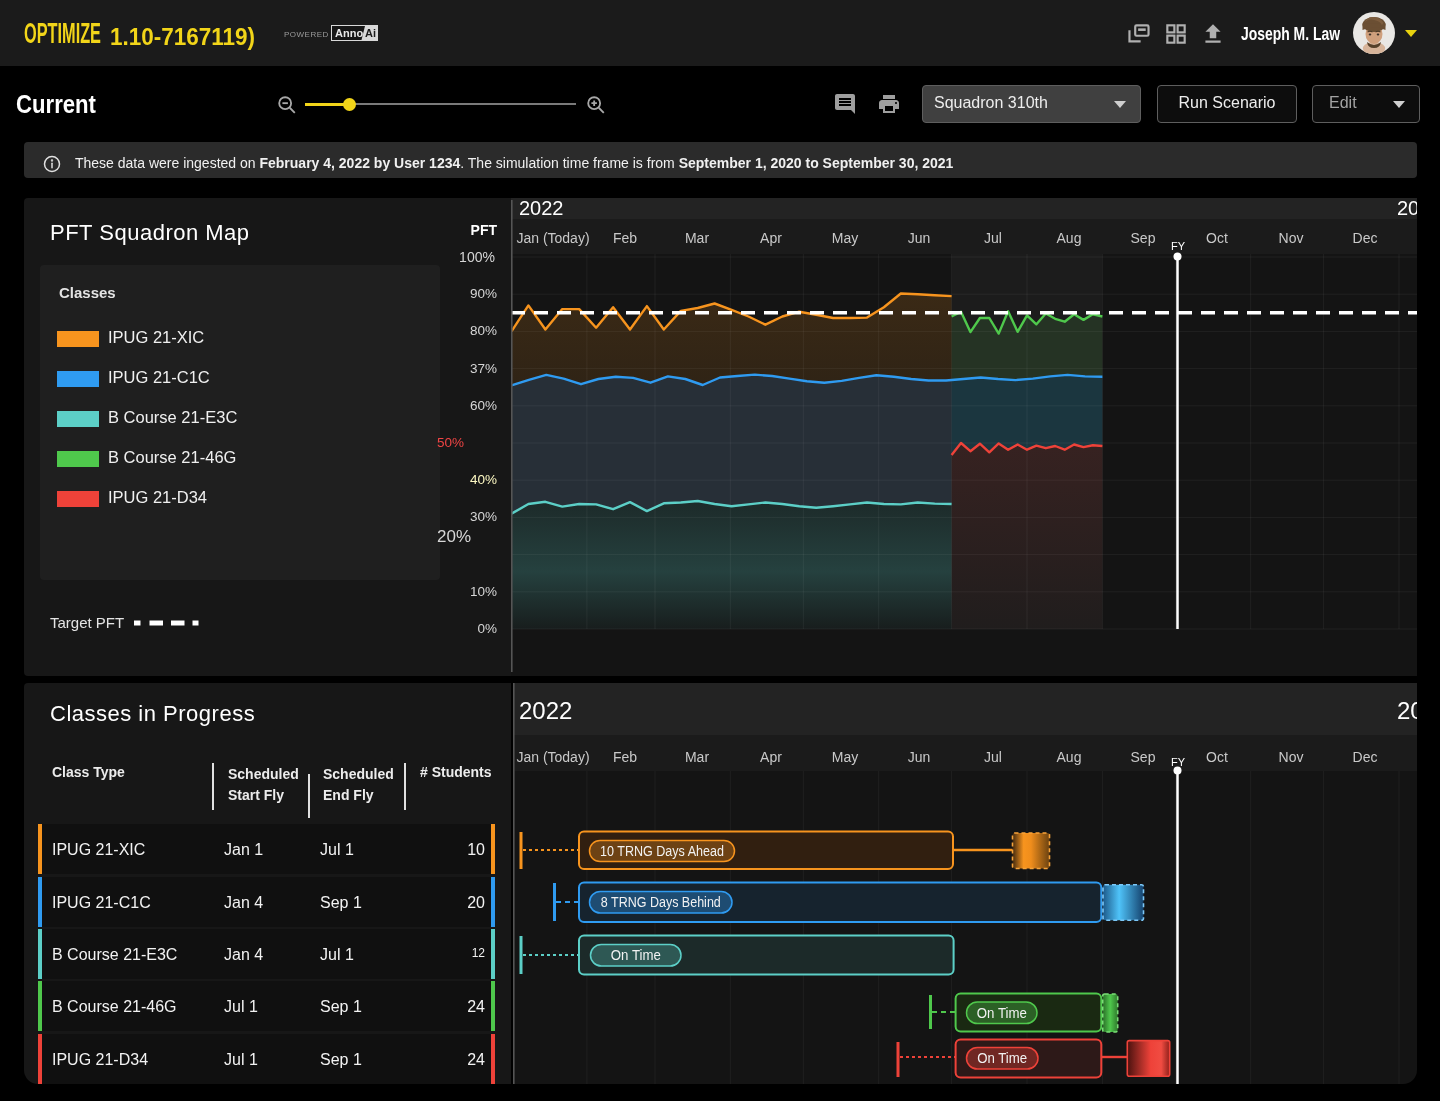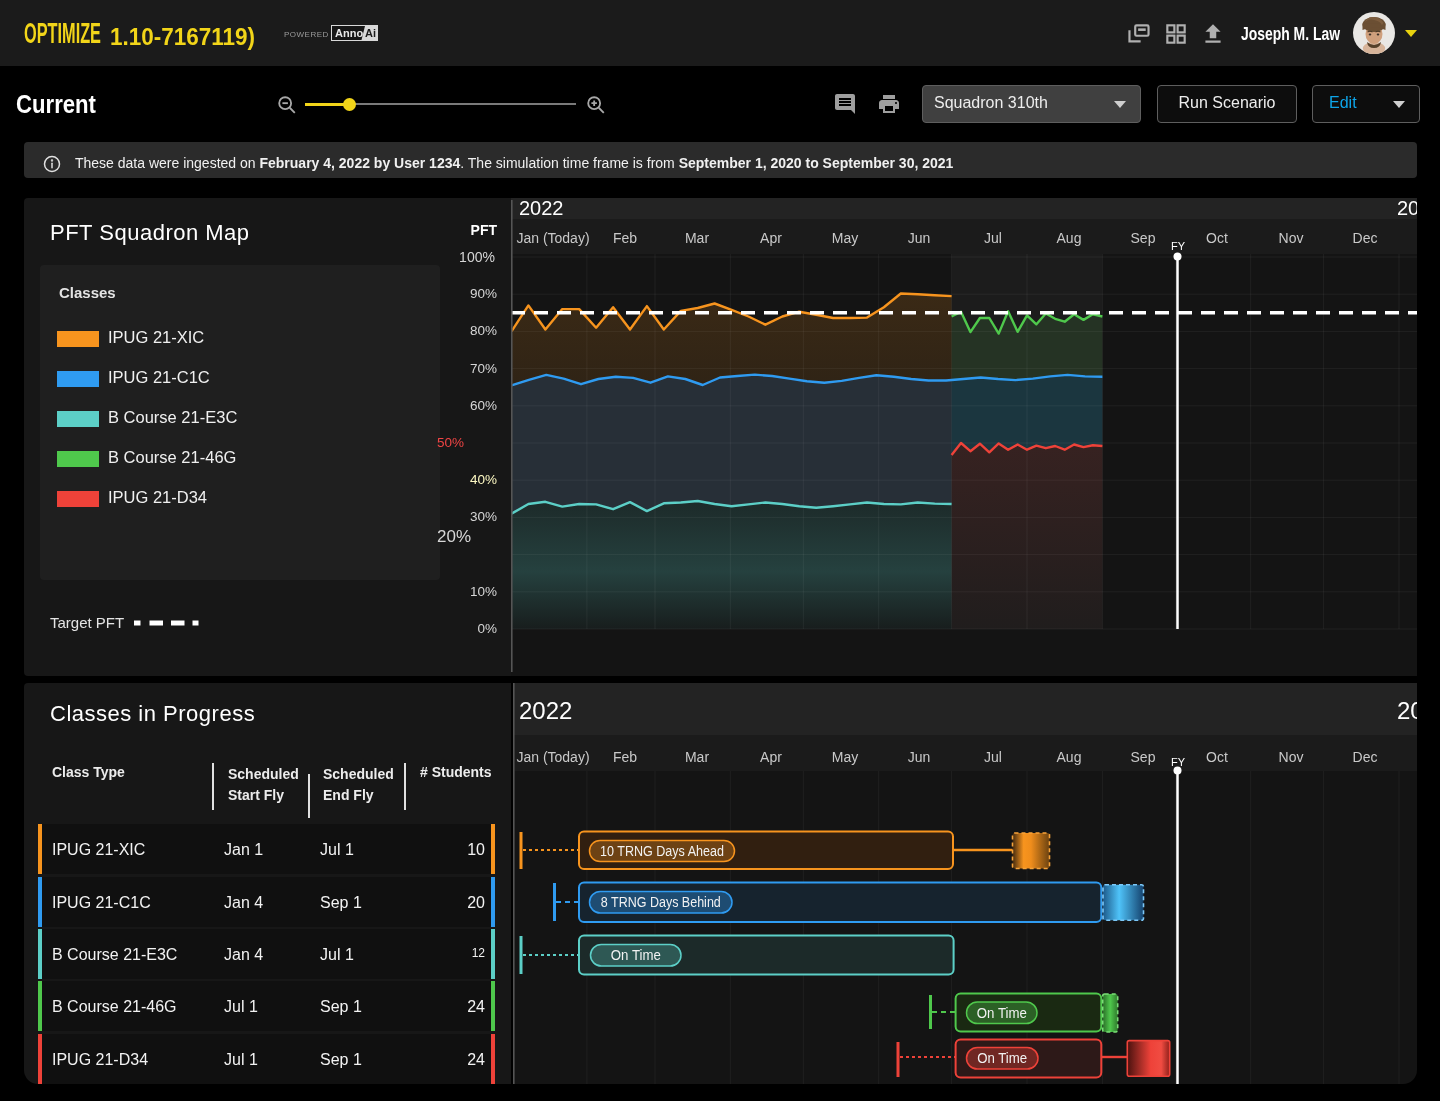--- a/index.html
+++ b/index.html
@@ -86,21 +86,21 @@
   <path d="M19 8H5c-1.66 0-3 1.34-3 3v6h4v4h12v-4h4v-6c0-1.66-1.34-3-3-3zm-3 11H8v-5h8zm3-7c-.55 0-1-.45-1-1s.45-1 1-1 1 .45 1 1-.45 1-1 1zm-1-9H6v4h12z"></path>
 </svg>
 <div class="abs" style="left:922px;top:85px;width:219px;height:38px;border:1px solid #5e5e5e;border-radius:4px;background:#404040">
   <span style="position:absolute;left:11px;top:8px;font-size:16px;color:#ededed">Squadron 310th</span>
   <span style="position:absolute;right:14px;top:15px;width:0;height:0;border-left:6px solid transparent;border-right:6px solid transparent;border-top:7px solid #cfcfcf"></span>
 </div>
 <div class="abs" style="left:1157px;top:85px;width:140px;height:38px;border:1px solid #5e5e5e;border-radius:4px;background:#0d0d0d">
   <span style="position:absolute;left:0;right:0;top:8px;text-align:center;font-size:16px;color:#ededed">Run Scenario</span>
 </div>
 <div class="abs" style="left:1312px;top:85px;width:108px;height:38px;border:1px solid #5e5e5e;border-radius:4px;background:#0d0d0d">
-  <span style="position:absolute;left:16px;top:8px;font-size:16px;color:#0ea5e9">Edit</span>
+  <span style="position:absolute;left:16px;top:8px;font-size:16px;color:#a3a3a3">Edit</span>
   <span style="position:absolute;right:14px;top:15px;width:0;height:0;border-left:6px solid transparent;border-right:6px solid transparent;border-top:7px solid #cfcfcf"></span>
 </div>
 
 <div class="abs" style="left:24px;top:142px;width:1393px;height:36px;background:#2b2b2b;border-radius:4px">
   <svg style="position:absolute;left:19px;top:13px" width="18" height="18" viewBox="0 0 24 24" fill="none" stroke="#e0e0e0" stroke-width="2">
     <circle cx="12" cy="12" r="10"></circle>
       <path d="M12 11v6" stroke-linecap="round"></path>
       <circle cx="12" cy="7.2" r="0.6" fill="#e0e0e0"></circle>
   </svg>
   <div style="position:absolute;left:51px;top:13px;font-size:14px;color:#f0f0f0">These data were ingested on <b>February 4, 2022 by User 1234</b>. The simulation time frame is from <b>September 1, 2020 to September 30, 2021</b></div>
@@ -124,21 +124,21 @@
 <svg class="abs" style="left:134px;top:620px" width="66" height="6">
     <rect x="0" y="0.5" width="6.5" height="5" fill="#fff"></rect>
     <rect x="15.5" y="0.5" width="13.5" height="5" fill="#fff"></rect>
     <rect x="37" y="0.5" width="13.5" height="5" fill="#fff"></rect>
     <rect x="58.5" y="0.5" width="6" height="5" fill="#fff"></rect>
   </svg>
 <div style="position:absolute;left:447px;top:222px;width:50px;text-align:right;font-size:14px;font-weight:bold;color:#fff">PFT</div>
 <div style="position:absolute;left:447px;top:249px;width:60px;text-align:center;font-size:14px;color:#d6d6d6">100%</div>
 <div style="position:absolute;left:437px;top:286px;width:60px;text-align:right;font-size:13.5px;color:#d6d6d6">90%</div>
 <div style="position:absolute;left:437px;top:323px;width:60px;text-align:right;font-size:13.5px;color:#d6d6d6">80%</div>
-<div style="position:absolute;left:437px;top:361px;width:60px;text-align:right;font-size:13.5px;color:#d6d6d6">70%</div>
+<div style="position:absolute;left:437px;top:361px;width:60px;text-align:right;font-size:13.5px;color:#d6d6d6">37%</div>
 <div style="position:absolute;left:437px;top:398px;width:60px;text-align:right;font-size:13.5px;color:#d6d6d6">60%</div>
 <div style="position:absolute;left:437px;top:435px;width:60px;text-align:left;font-size:13.5px;color:#ef4444">50%</div>
 <div style="position:absolute;left:437px;top:472px;width:60px;text-align:right;font-size:13.5px;color:#fef9c3">40%</div>
 <div style="position:absolute;left:437px;top:509px;width:60px;text-align:right;font-size:13.5px;color:#d6d6d6">30%</div>
 <div style="position:absolute;left:437px;top:527px;width:60px;font-size:17px;color:#d6d6d6">20%</div>
 <div style="position:absolute;left:437px;top:584px;width:60px;text-align:right;font-size:13.5px;color:#d6d6d6">10%</div>
 <div style="position:absolute;left:437px;top:621px;width:60px;text-align:right;font-size:13.5px;color:#d6d6d6">0%</div>
 <svg width="906" height="478" viewBox="511 198 906 478" style="position:absolute;left:511px;top:198px">
 <defs>
 <linearGradient id="gt" x1="0" y1="0" x2="0" y2="1">

